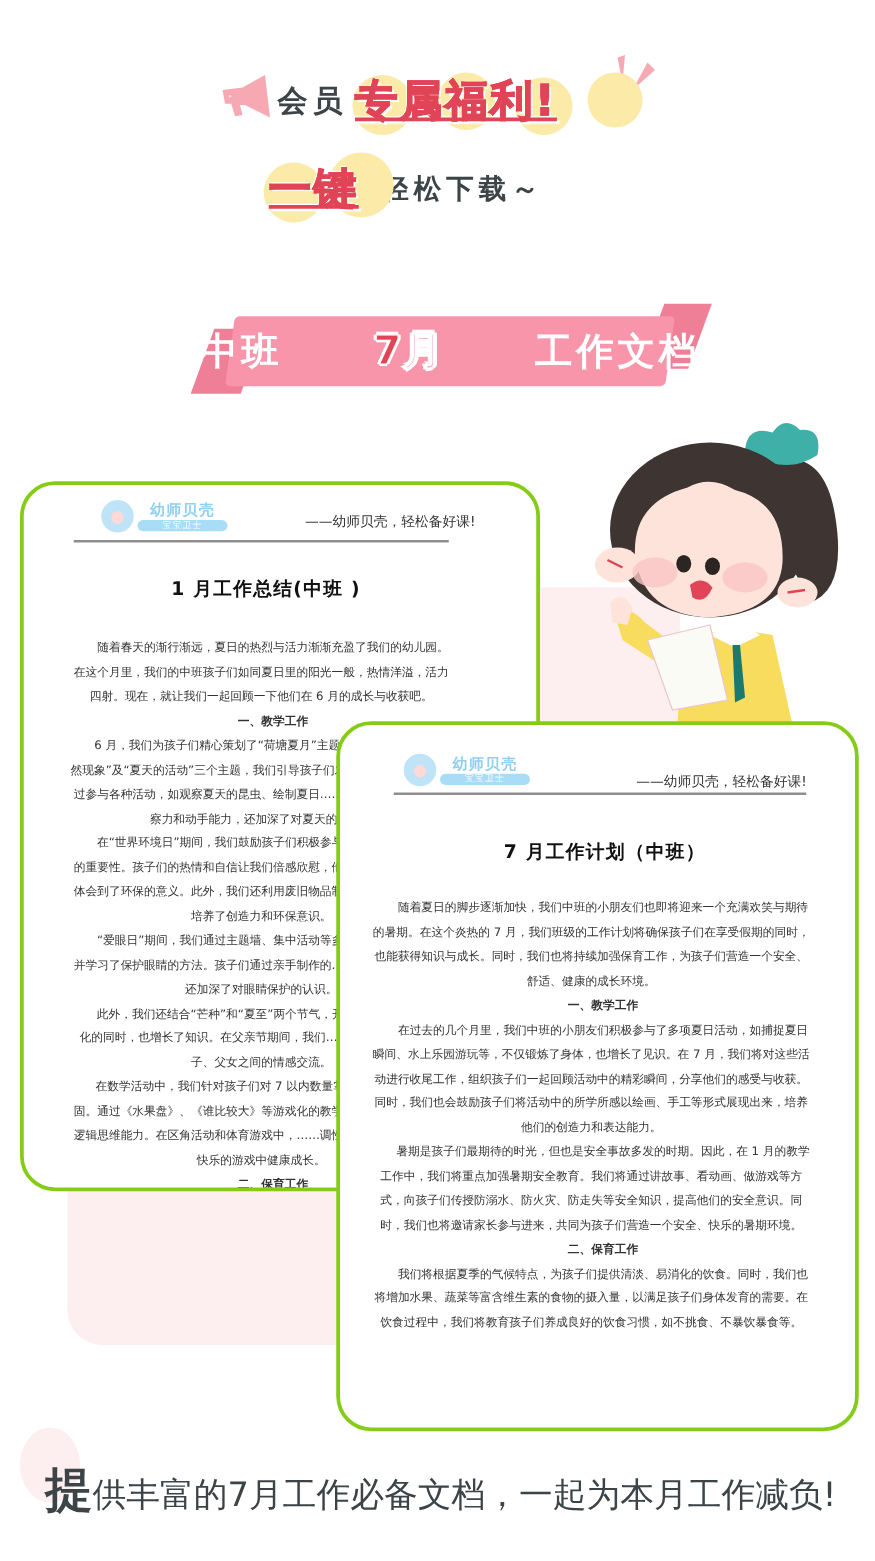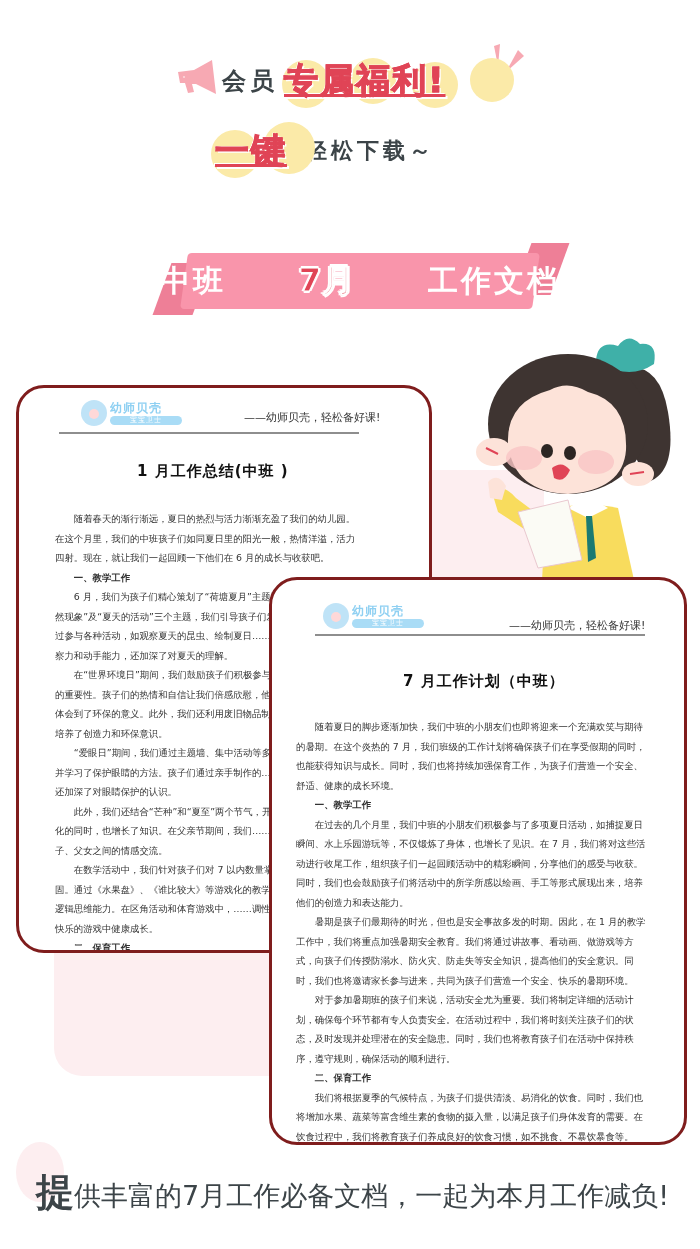--- a/index.html
+++ b/index.html
@@ -27,21 +27,21 @@
   .ribbon-tail-r { position: absolute; right: 0; top: -2px; width: 38px; height: 52px; background: #ee7f97; transform: skewX(-20deg); }
   .ribbon-text { position: absolute; left: 0; top: 14px; width: 400px; text-align: center; display: flex; justify-content: space-between; align-items: center; gap: 10px; }
   .ribbon-text .w { color: #fff; font-weight: bold; font-size: 30px; letter-spacing: 3px; }
   .ribbon-text .m { color: #e04456; font-weight: bold; font-size: 32px; 
                     -webkit-text-stroke: 1px #fff; text-shadow: 2px 0 0 #fff, -2px 0 0 #fff, 0 2px 0 #fff, 0 -2px 0 #fff; letter-spacing: 1px; }
 
   
   .bg-block { position: absolute; left: 54px; top: 470px; width: 490px; height: 606px; background: #fdeef0; border-radius: 0 0 0 28px; }
 
   
-  .doc { position: absolute; background: #fff; border: 3px solid #7f1d1d; border-radius: 28px; overflow: hidden; }
+  .doc { position: absolute; background: #fff; border: 3px solid #84cc16; border-radius: 28px; overflow: hidden; text-align: center; }
   .doc1 { left: 16px; top: 385px; width: 416px; height: 568px; }
   .doc2 { left: 269px; top: 577px; width: 418px; height: 568px; }
   .doc-logo { position: absolute; display: flex; align-items: center; }
   .logo-mark { width: 26px; height: 26px; border-radius: 50%; background: #bfe3f7; position: relative; }
   .logo-mark::after { content: ""; position: absolute; left: 8px; top: 9px; width: 10px; height: 10px; border-radius: 50%; background: #ffd8d8; }
   .logo-texts { margin-left: 3px; display: flex; flex-direction: column; }
   .logo-name { color: #8fd0f2; font-weight: bold; font-size: 12px; line-height: 13px; letter-spacing: 1px; }
   .logo-sub { margin-top: 1px; background: #a9dcf6; color: #fff; font-size: 7px; line-height: 9px; border-radius: 5px; padding: 0 20px; letter-spacing: 1px; }
   .doc-slogan { position: absolute; font-size: 11px; color: #333; white-space: nowrap; }
   .doc-rule { position: absolute; height: 2px; background: #8e8e8e; }
@@ -170,21 +170,20 @@
     </div>
   </div>
   <div class="doc-slogan" style="left:237px;top:38px;">——幼师贝壳，轻松备好课!</div>
   <div class="doc-rule" style="left:43px;top:54px;width:330px;"></div>
   <div class="doc-title" style="left:131px;top:92px;">7 月工作计划（中班）</div>
   <div class="doc-body" style="left:24px;top:137px;width:354px;">
     <p>随着夏日的脚步逐渐加快，我们中班的小朋友们也即将迎来一个充满欢笑与期待的暑期。在这个炎热的 7 月，我们班级的工作计划将确保孩子们在享受假期的同时，也能获得知识与成长。同时，我们也将持续加强保育工作，为孩子们营造一个安全、舒适、健康的成长环境。</p>
     <h4>一、教学工作</h4>
     <p>在过去的几个月里，我们中班的小朋友们积极参与了多项夏日活动，如捕捉夏日瞬间、水上乐园游玩等，不仅锻炼了身体，也增长了见识。在 7 月，我们将对这些活动进行收尾工作，组织孩子们一起回顾活动中的精彩瞬间，分享他们的感受与收获。同时，我们也会鼓励孩子们将活动中的所学所感以绘画、手工等形式展现出来，培养他们的创造力和表达能力。</p>
     <p>暑期是孩子们最期待的时光，但也是安全事故多发的时期。因此，在 1 月的教学工作中，我们将重点加强暑期安全教育。我们将通过讲故事、看动画、做游戏等方式，向孩子们传授防溺水、防火灾、防走失等安全知识，提高他们的安全意识。同时，我们也将邀请家长参与进来，共同为孩子们营造一个安全、快乐的暑期环境。</p>
-    <p>对于参加暑期班的孩子们来说，活动安全尤为重要。我们将制定详细的活动计划，确保每个环节都有专人负责安全。在活动过程中，我们将时刻关注孩子们的状态，及时发现并处理潜在的安全隐患。同时，我们也将教育孩子们在活动中保持秩序，遵守规则，确保活动的顺利进行。</p>
     <h4>二、保育工作</h4>
     <p>我们将根据夏季的气候特点，为孩子们提供清淡、易消化的饮食。同时，我们也将增加水果、蔬菜等富含维生素的食物的摄入量，以满足孩子们身体发育的需要。在饮食过程中，我们将教育孩子们养成良好的饮食习惯，如不挑食、不暴饮暴食等。</p>
 
   </div>
 </div>
 
 <div class="foot-dot"></div>
 <div class="footer-text">
   <span class="first">提</span>
   <span>供丰富的7月工作必备文档，一起为本月工作减负!</span>

